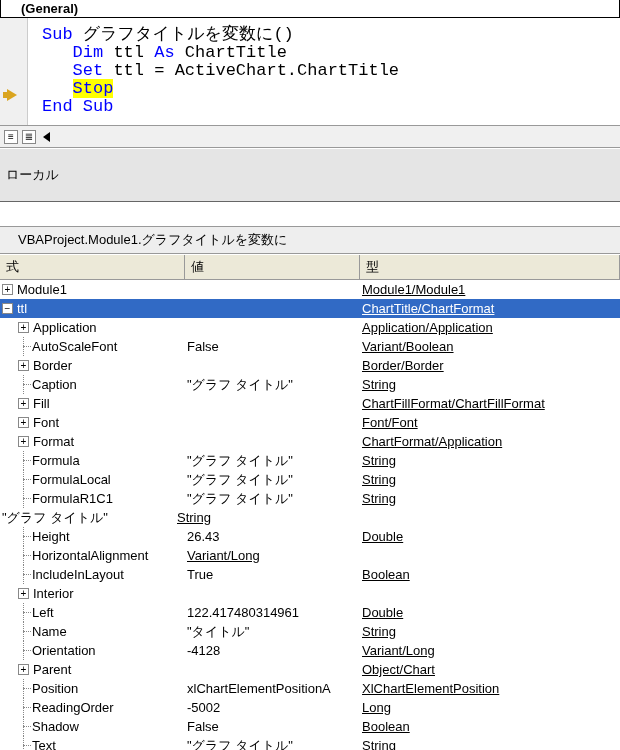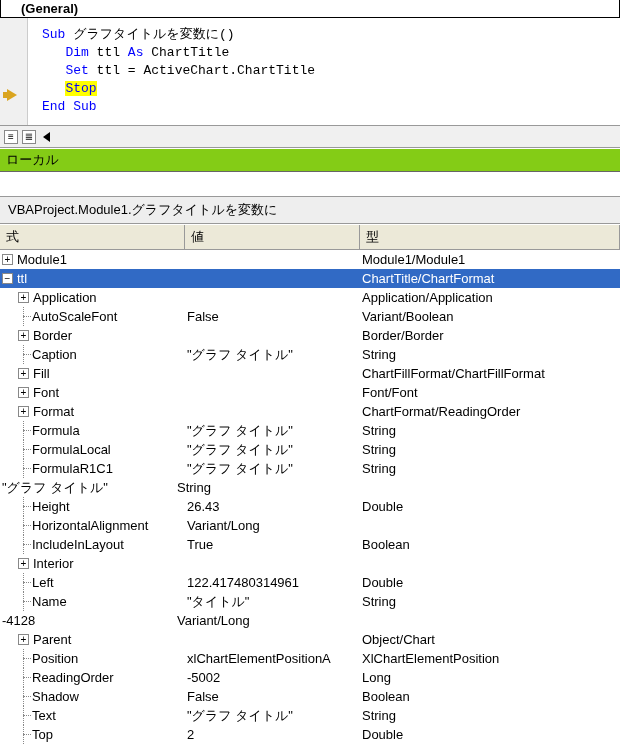--- a/index.html
+++ b/index.html
@@ -41,21 +41,21 @@
   .arrow::before {
     content:"";
     position:absolute;
     left:-14px; top:-3px;
     width:5px; height:6px;
     background:#daa520;
   }
   .code {
     padding: 8px 14px;
     font-family: Consolas, "Courier New", monospace;
-    font-size: 13px;
+    font-size: 17px;
     line-height: 18px;
     white-space: pre;
     flex: 1;
   }
   .kw { color: #00f; }
   .hl { background: #ffff00; }
   .controls-row {
     display: flex;
     align-items: center;
     gap: 4px;
@@ -74,29 +74,29 @@
     font-size: 10px;
   }
   .arrow-left {
     width: 0; height: 0;
     border-top: 5px solid transparent;
     border-bottom: 5px solid transparent;
     border-right: 7px solid #000;
     margin-left: 3px;
   }
   .panel-title {
-    background: #84cc16;
+    background: #e5e5e5;
     color: #000;
-    padding: 2px 6px;
+    padding: 17px 6px;
     border-top: 1px solid #fff;
     border-bottom: 1px solid #666;
   }
   .context-bar {
     background: #eee;
-    padding: 4px 8px;
+    padding: 4px 18px;
     border: 1px solid #999;
     border-left: none;
     border-right: none;
     margin-top: 24px;
   }
   .headers {
     display: flex;
     background: #ece9d8;
     border-bottom: 1px solid #999;
     border-top: 1px solid #fff;
@@ -121,21 +121,21 @@
     color: #fff;
   }
   .tree-cell {
     width: 185px;
     display: flex;
     align-items: center;
     overflow: hidden;
     white-space: nowrap;
   }
   .val-cell { width: 175px; overflow: hidden; white-space: nowrap; padding-left: 2px;}
-  .type-cell { flex: 1; overflow: hidden; white-space: nowrap; padding-left: 2px;}
+  .type-cell { flex: 1; overflow: hidden; white-space: nowrap; padding-left: 2px; text-decoration: underline;}
   .box {
     width: 11px; height: 11px;
     border: 1px solid #888;
     display: inline-flex;
     align-items: center;
     justify-content: center;
     font-size: 10px;
     line-height: 9px;
     margin: 0 4px 0 2px;
     background: #fff;
@@ -278,21 +278,21 @@
       <div class="val-cell"></div>
       <div class="type-cell">Font/Font</div>
     </div>
     <div class="row">
       <div class="tree-cell">
         <span class="indent"></span>
         <span class="box">+</span>
         <span>Format</span>
       </div>
       <div class="val-cell"></div>
-      <div class="type-cell">ChartFormat/ReadingOrder</div>
+      <div class="type-cell">ChartFormat/Application</div>
     </div>
     <div class="row">
       <div class="tree-cell">
         <span class="indent"></span>
         <span class="branch"></span>
         <span>Formula</span>
       </div>
       <div class="val-cell">"グラフ タイトル"</div>
       <div class="type-cell">String</div>
     </div>
@@ -364,20 +364,25 @@
     <div class="row">
       <div class="tree-cell">
         <span class="indent"></span>
         <span class="branch"></span>
         <span>Name</span>
       </div>
       <div class="val-cell">"タイトル"</div>
       <div class="type-cell">String</div>
     </div>
     <div class="row">
+      <div class="tree-cell">
+        <span class="indent"></span>
+        <span class="branch"></span>
+        <span>Orientation</span>
+      </div>
       <div class="val-cell">-4128</div>
       <div class="type-cell">Variant/Long</div>
     </div>
     <div class="row">
       <div class="tree-cell">
         <span class="indent"></span>
         <span class="box">+</span>
         <span>Parent</span>
       </div>
       <div class="val-cell"></div>

